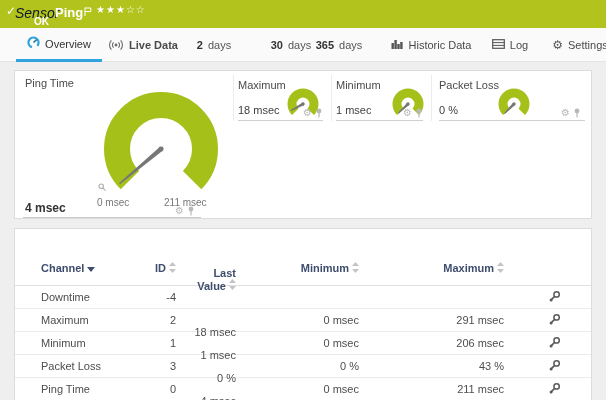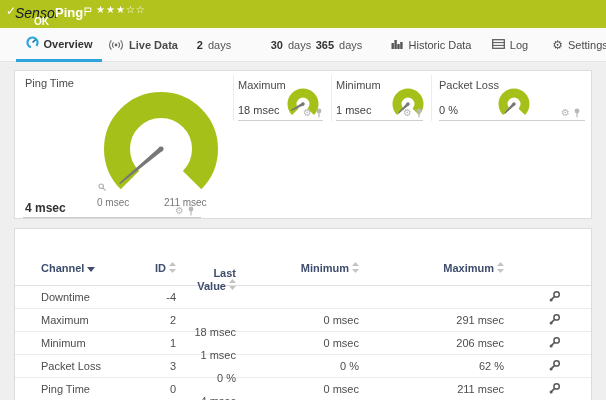--- a/index.html
+++ b/index.html
@@ -12,21 +12,21 @@
   .sensor-type { position:absolute; left:15px; top:5px; font-size:14px; font-style:italic; color:#0f172a; }
   .sensor-name { position:absolute; left:55px; top:5px; font-size:13px; font-weight:bold; }
   .flag { position:absolute; left:84px; top:3px; }
   .stars { position:absolute; left:96px; top:4px; font-size:10px; letter-spacing:1px; font-family:"DejaVu Sans",sans-serif; }
   .status-ok { position:absolute; left:34px; top:16px; font-size:10px; font-weight:bold; }
 
   
   .tabbar { position:absolute; left:0; top:28px; width:606px; height:34px; background:#fafafa; border-bottom:1px solid #e6e6e6; }
   .tab { position:absolute; top:0; height:34px; display:flex; align-items:center; justify-content:center; gap:5px;
          font-size:11px; color:#4a4a4a; cursor:pointer; white-space:nowrap; }
-  .tab.active { color:#333; border-bottom:3px solid #2da4dc; font-weight:bold; }
+  .tab.active { color:#333; border-bottom:3px solid #2da4dc; font-weight:normal; }
   .tab .num { font-weight:bold; color:#333; }
   .tab .unit { color:#555; }
   .gear-glyph { font-family:"DejaVu Sans",sans-serif; font-style:normal; }
 
   
   .panel { position:absolute; left:14px; width:578px; background:#fff; border:1px solid #dcdcdc; }
   .panel1 { top:70px; height:149px; }
   .panel2 { top:228px; height:180px; }
 
   
@@ -316,21 +316,21 @@
               <circle cx="3.1" cy="9.9" r="1.5" fill="#5a5a5a"></circle>
             </svg></span>
         </div>
     </div>
 
     <div class="trow">
       <div class="tc c-ch">Packet Loss</div>
       <div class="tc c-id">3</div>
       <div class="tc c-lv">0 %</div>
       <div class="tc c-min">0 %</div>
-      <div class="tc c-max">62 %</div>
+      <div class="tc c-max">43 %</div>
       <div class="tc c-tools">
           <span class="wrench"><svg width="13" height="13" viewBox="0 0 13 13">
               <circle cx="8.6" cy="4.4" r="2.7" fill="none" stroke="#5a5a5a" stroke-width="1.5"></circle>
               <line x1="6.4" y1="6.6" x2="3.6" y2="9.4" stroke="#5a5a5a" stroke-width="1.6"></line>
               <circle cx="3.1" cy="9.9" r="1.5" fill="#5a5a5a"></circle>
             </svg></span>
         </div>
     </div>
 
     <div class="trow">

